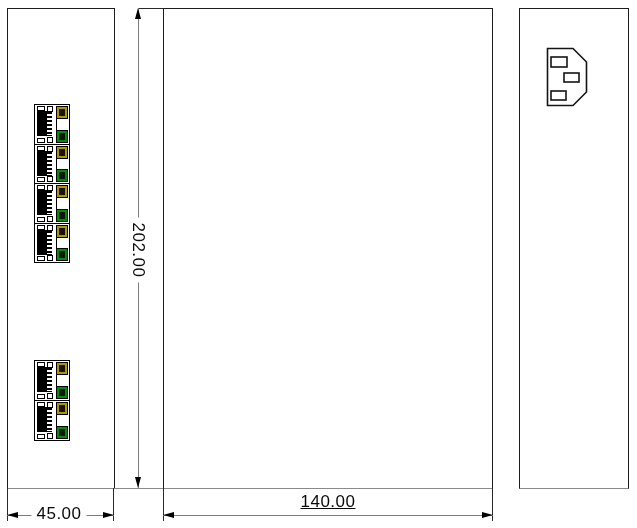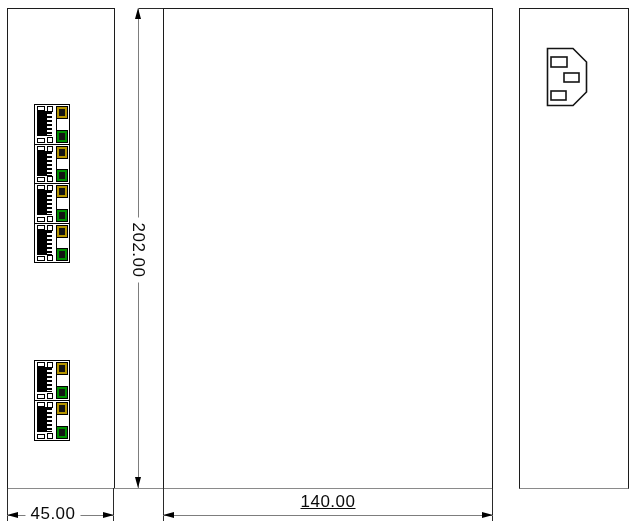--- a/index.html
+++ b/index.html
@@ -155,21 +155,21 @@
   <div class="dim-line-v" style="left:138px; top:8px; height:480px;"></div>
   <div class="arr up" style="left:135px; top:8px;"></div>
   <div class="arr down" style="left:135px; top:477px;"></div>
   <div class="dim-text vertical" style="left:138px; top:250px;">202.00</div>
 
   <div class="ext-line-v" style="left:7px;   top:488px; height:33px;"></div>
   <div class="ext-line-v" style="left:113px; top:488px; height:33px;"></div>
   <div class="dim-line-h" style="left:7px; top:515px; width:107px;"></div>
   <div class="arr left" style="left:7px;   top:512px;"></div>
   <div class="arr right" style="left:103px; top:512px;"></div>
-  <div class="dim-text" style="left:53px; top:514px;">45.00</div>
+  <div class="dim-text" style="left:59px; top:514px;">45.00</div>
 
   <div class="ext-line-v" style="left:163px; top:488px; height:33px;"></div>
   <div class="ext-line-v" style="left:492px; top:488px; height:33px;"></div>
   <div class="dim-line-h" style="left:163px; top:515px; width:330px;"></div>
   <div class="arr left" style="left:163px; top:512px;"></div>
   <div class="arr right" style="left:482px; top:512px;"></div>
   <div class="dim-text" style="left:328px; top:502px;text-decoration:underline;">140.00</div>
 
 </div>
 

